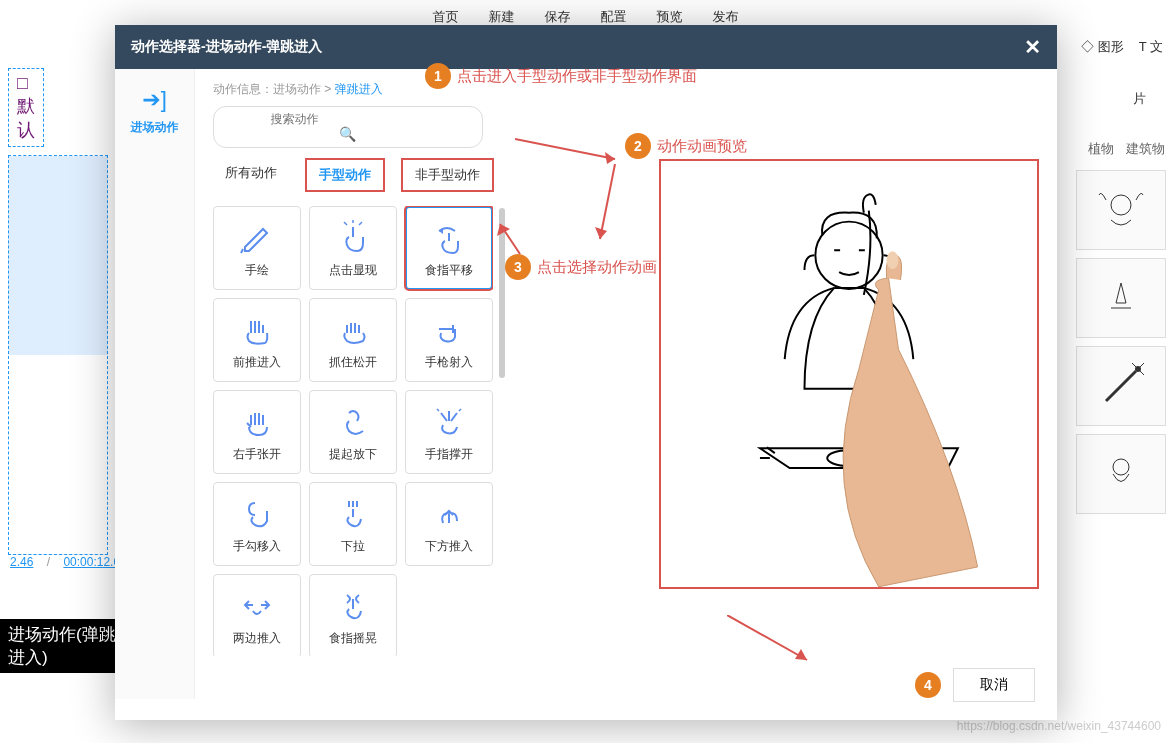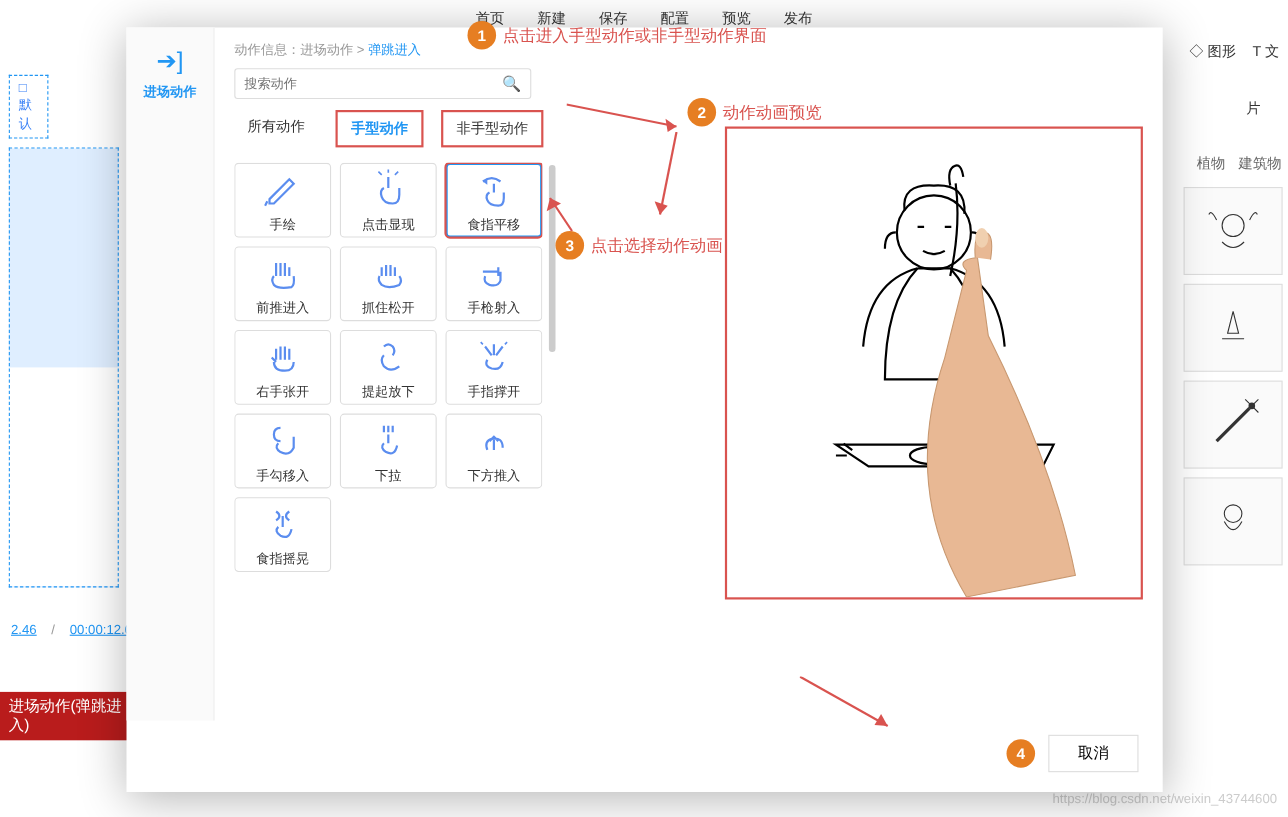--- a/index.html
+++ b/index.html
@@ -8,48 +8,48 @@
     .top-menu { display: flex; gap: 30px; padding: 8px 0; justify-content: center; font-size: 13px; color: #333; }
     .top-menu span { cursor: pointer; }
     .bg-right-toolbar { position: absolute; right: 0; top: 30px; display: flex; gap: 15px; font-size: 13px; color: #333; padding: 8px; }
     .bg-right-tags { position: absolute; right: 0; top: 140px; display: flex; gap: 12px; font-size: 13px; color: #666; }
     .bg-thumbs { position: absolute; right: 5px; top: 170px; width: 90px; }
     .bg-thumb { height: 80px; border: 1px solid #ddd; margin-bottom: 8px; background: #fafafa; display: flex; align-items: center; justify-content: center; }
     .bg-left { position: absolute; left: 0; top: 60px; width: 100px; }
     .bg-timeline { position: absolute; left: 0; bottom: 70px; font-size: 12px; }
     .bg-timeline-time { color: #2196f3; text-decoration: underline; padding: 5px 10px; }
     .bg-timeline-sep { color: #999; }
-    .bg-timeline-block { background: #b91c1c; color: white; font-size: 14px; padding: 4px 8px; margin-top: 50px; width: 134px; }
+    .bg-timeline-block { background: #000000; color: white; font-size: 17px; padding: 4px 8px; margin-top: 50px; width: 134px; }
     .bg-watermark { position: absolute; bottom: 10px; right: 10px; color: #ccc; font-size: 12px; }
     
     .modal { position: absolute; left: 115px; top: 25px; width: 942px; height: 695px; background: #fff; box-shadow: 0 5px 40px rgba(0,0,0,0.3); }
     .modal-header { background: #34495e; color: #fff; padding: 12px 16px; display: flex; justify-content: space-between; align-items: center; font-size: 14px; font-weight: bold; }
     .modal-close { cursor: pointer; font-size: 20px; line-height: 1; }
     .modal-body { display: flex; height: 630px; }
     
     .left-panel { width: 80px; border-right: 1px solid #eee; background: #fafafa; text-align: center; }
     .left-icon { padding: 18px 0 6px; color: #2196f3; font-size: 22px; }
     .left-label { font-size: 12px; color: #2196f3; font-weight: bold; }
     
     .main-panel { flex: 1; padding: 12px 18px; position: relative; }
     .breadcrumb { font-size: 12px; color: #999; margin-bottom: 8px; }
     .breadcrumb .link { color: #2196f3; }
-    .search-box { display: flex; align-items: center; border: 1px solid #ddd; border-radius: 3px; padding: 5px 8px; width: 270px; margin-bottom: 10px; }
+    .search-box { display: flex; align-items: center; border: 1px solid #ddd; border-radius: 13px; padding: 5px 8px; width: 270px; margin-bottom: 10px; flex-direction: column; }
     .search-box input { border: none; outline: none; flex: 1; font-size: 12px; color: #999; background: transparent; }
     .search-box .sicon { color: #999; font-size: 14px; }
     
     .tabs { display: flex; gap: 16px; margin-bottom: 14px; font-size: 13px; }
     .tab { padding: 6px 12px; cursor: pointer; color: #333; }
     .tab.active { color: #2196f3; font-weight: bold; }
     .tab.boxed { border: 2px solid #d9534f; }
     
     .grid-wrap { display: flex; }
     .grid { display: grid; grid-template-columns: repeat(3, 88px); gap: 8px; max-height: 450px; overflow: hidden; }
     .grid-scroll { width: 6px; background: #ccc; border-radius: 3px; height: 170px; margin-left: 6px; margin-top: 2px; }
-    .action-card { border: 1px solid #ddd; border-radius: 4px; height: 68px; display: flex; flex-direction: column; align-items: center; justify-content: center; cursor: pointer; background: #fff; }
+    .action-card { border: 1px solid #ddd; border-radius: 4px; height: 84px; display: flex; flex-direction: column; align-items: center; justify-content: center; cursor: pointer; background: #fff; }
     .action-card.selected { border: 2px solid #2196f3; }
     .action-card.highlight { outline: 2px solid #d9534f; outline-offset: -1px; }
     .action-icon { font-size: 32px; color: #5b8def; margin-bottom: 6px; height: 38px; display: flex; align-items: center; }
     .action-label { font-size: 12px; color: #333; }
     
     .advanced { margin-top: 14px; font-size: 13px; color: #999; cursor: pointer; }
     .advanced::before { content: "▸ "; color: #999; }
     
     .preview { position: absolute; right: 18px; top: 90px; width: 380px; height: 430px; border: 2px solid #d9534f; display: flex; align-items: center; justify-content: center; background: #fff; }
     .preview svg { width: 100%; height: 100%; }
@@ -106,33 +106,37 @@
     </div>
   <div class="bg-thumb">
       <svg width="50" height="50">
         <circle cx="25" cy="18" r="8" fill="none" stroke="#333"></circle>
         <path d="M17 25 Q25 40 33 25" stroke="#333" fill="none"></path>
       </svg>
     </div>
 </div>
 
 <div class="bg-left">
-  <div style="border:1px dashed #2196f3;padding:4px 8px;font-size:12px;color:#3b82f6;width:36px;margin:8px;">□ <span>默认</span></div>
+  <div style="border:1px dashed #2196f3;padding:4px 8px;font-size:18px;color:#701a75;width:36px;margin:8px;">□ <span>默认</span></div>
   <div style="border:1px dashed #2196f3;height:400px;width:100px;margin:8px;background:linear-gradient(#dfeeff 50%,transparent 50%);"></div>
 </div>
 
 <div class="bg-timeline">
   <span class="bg-timeline-time">2.46</span>
   <span class="bg-timeline-sep">/</span>
   <span class="bg-timeline-time">00:00:12.0</span>
   <div class="bg-timeline-block">进场动作(弹跳进入)</div>
 </div>
 <div class="bg-watermark">https://blog.csdn.net/weixin_43744600</div>
 
 <div class="modal">
+  <div class="modal-header">
+    <span>动作选择器-进场动作-弹跳进入</span>
+    <span class="modal-close">✕</span>
+  </div>
   <div class="modal-body">
     <div class="left-panel">
       <div class="left-icon">➔]</div>
       <div class="left-label">进场动作</div>
     </div>
     <div class="main-panel">
       <div class="breadcrumb">
         <span>动作信息：进场动作 &gt; </span><span class="link">弹跳进入</span>
       </div>
       <div class="search-box">
@@ -240,20 +244,28 @@
               </div>
               <div class="action-label">下拉</div>
             </div>
             <div class="action-card">
               <div class="action-icon">
                 <svg width="36" height="36" viewBox="0 0 36 36">
                   <path d="M18 28 v-12 M14 20 l4 -4 l4 4 M12 28 q-3 -8 4 -10 q10 -2 10 8" fill="none" stroke="#5b8def" stroke-width="2"></path>
                 </svg>
               </div>
               <div class="action-label">下方推入</div>
+            </div>
+            <div class="action-card">
+              <div class="action-icon">
+                <svg width="36" height="36" viewBox="0 0 36 36">
+                  <path d="M6 18 h8 M10 14 l-4 4 l4 4 M30 18 h-8 M26 14 l4 4 l-4 4 M14 24 q4 6 8 0" fill="none" stroke="#5b8def" stroke-width="2"></path>
+                </svg>
+              </div>
+              <div class="action-label">两边推入</div>
             </div>
             <div class="action-card">
               <div class="action-icon">
                 <svg width="36" height="36" viewBox="0 0 36 36">
                   <path d="M12 8 q6 4 0 8 M24 8 q-6 4 0 8 M18 12 v10 M14 22 q-4 4 2 8 q8 4 10 -6" fill="none" stroke="#5b8def" stroke-width="2"></path>
                 </svg>
               </div>
               <div class="action-label">食指摇晃</div>
             </div>
           </div>

